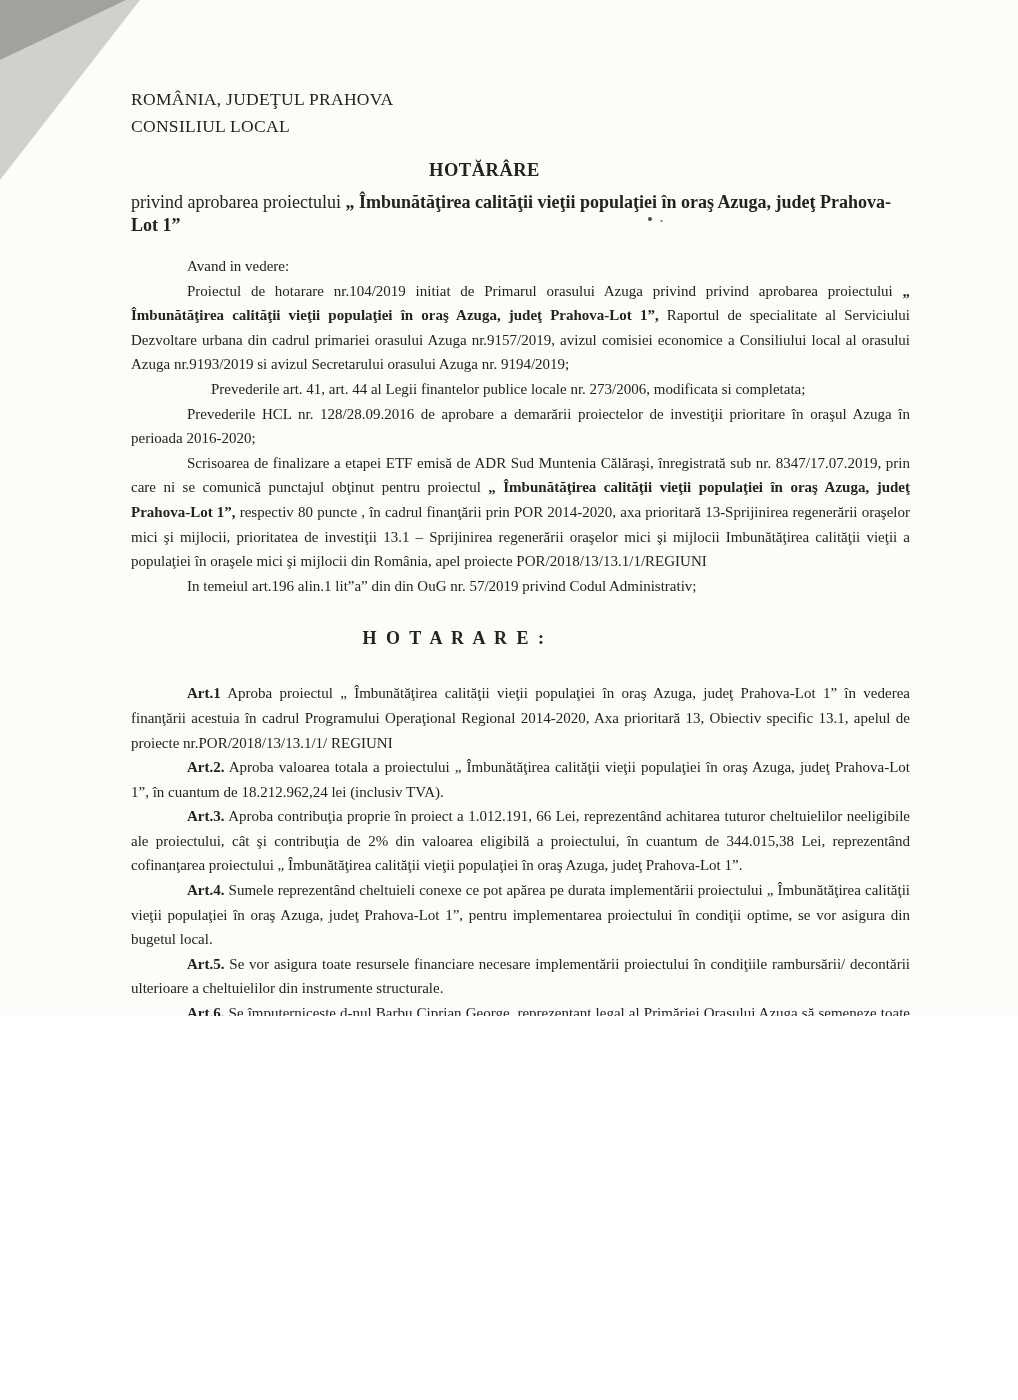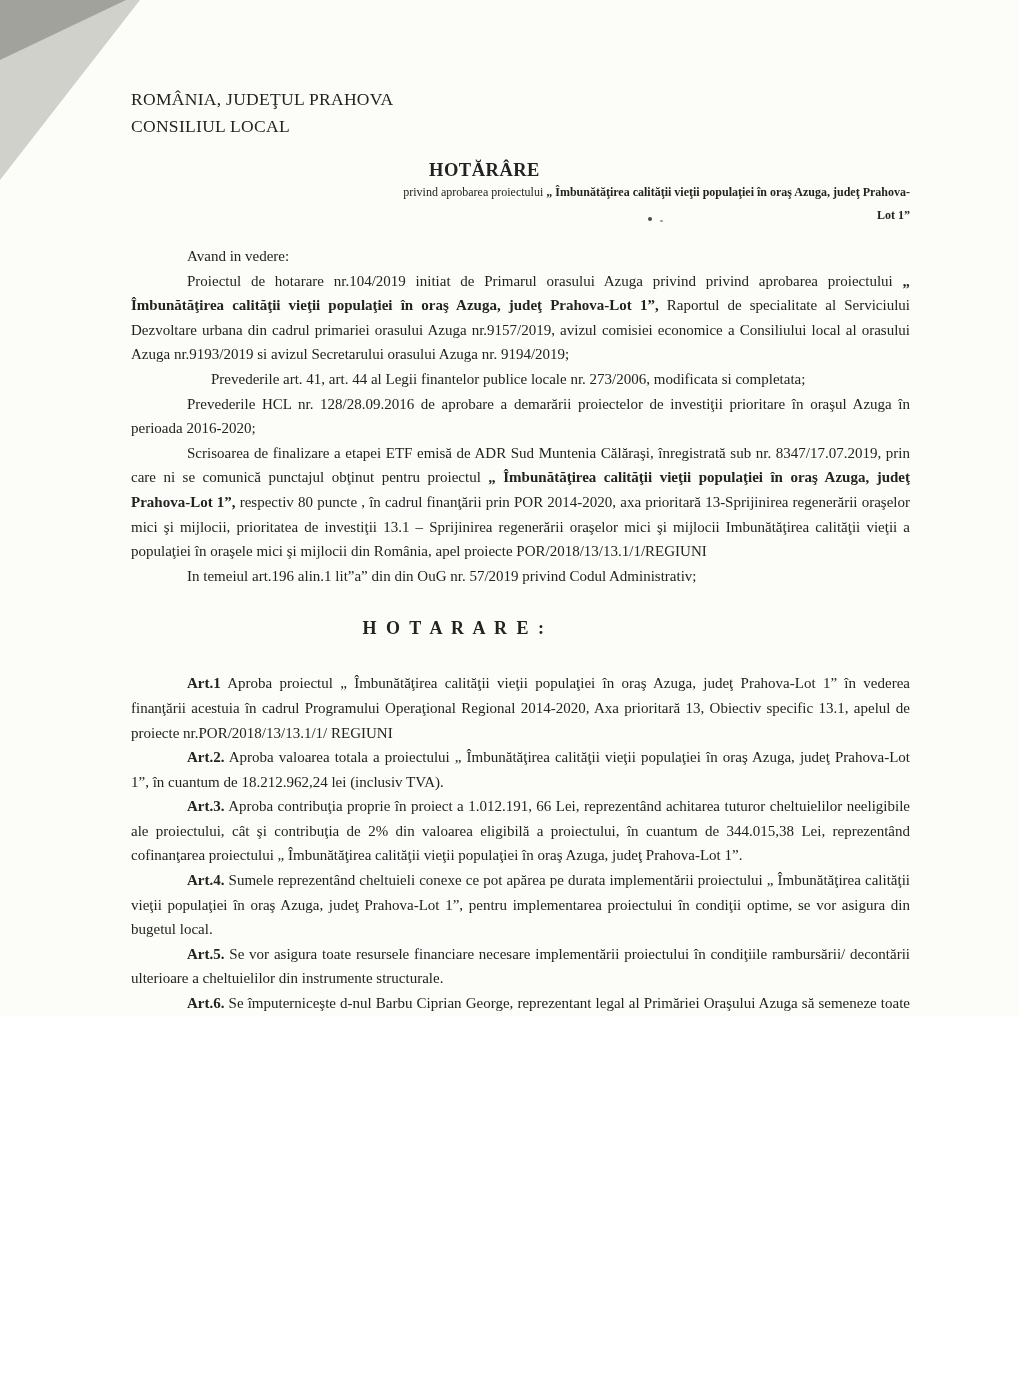--- a/index.html
+++ b/index.html
@@ -20,21 +20,21 @@
     border-right:140px solid transparent;opacity:.85;}
   .corner-dark{position:absolute;top:0;left:0;width:0;height:0;
     border-top:60px solid var(--corner_dark,#9c9c98);
     border-right:126px solid transparent;opacity:.9;}
 
   .content{position:absolute;left:131px;top:86px;width:779px;}
   p{margin:0;}
   .letterhead{font-size:17.5px;line-height:26.5px;letter-spacing:.3px;}
   .doc-title{text-align:center;font-weight:bold;font-size:18.5px;
     letter-spacing:.5px;margin-top:21px;position:relative;left:-36px;}
-  .doc-subtitle{text-align:right;font-size:12px;line-height:23px;margin-top:0;}
+  .doc-subtitle{text-align:left;font-size:18px;line-height:23px;margin-top:10px;}
   .b{font-weight:bold;}
   .body-text{font-size:15px;line-height:24.6px;text-align:justify;}
   .indent{text-indent:56px;}
   .indent-lg{text-indent:80px;}
   .intro{margin-top:17px;}
   .adopta{font-weight:bold;text-indent:40px;}
   .decision-heading{text-align:center;font-weight:bold;font-size:18px;
     letter-spacing:2.5px;margin:30px 0 32px;position:relative;left:-66px;}
   .footer{position:absolute;left:131px;top:1174px;width:779px;height:226px;}
   .sig-line{position:absolute;font-weight:bold;font-size:17.3px;white-space:pre;}

